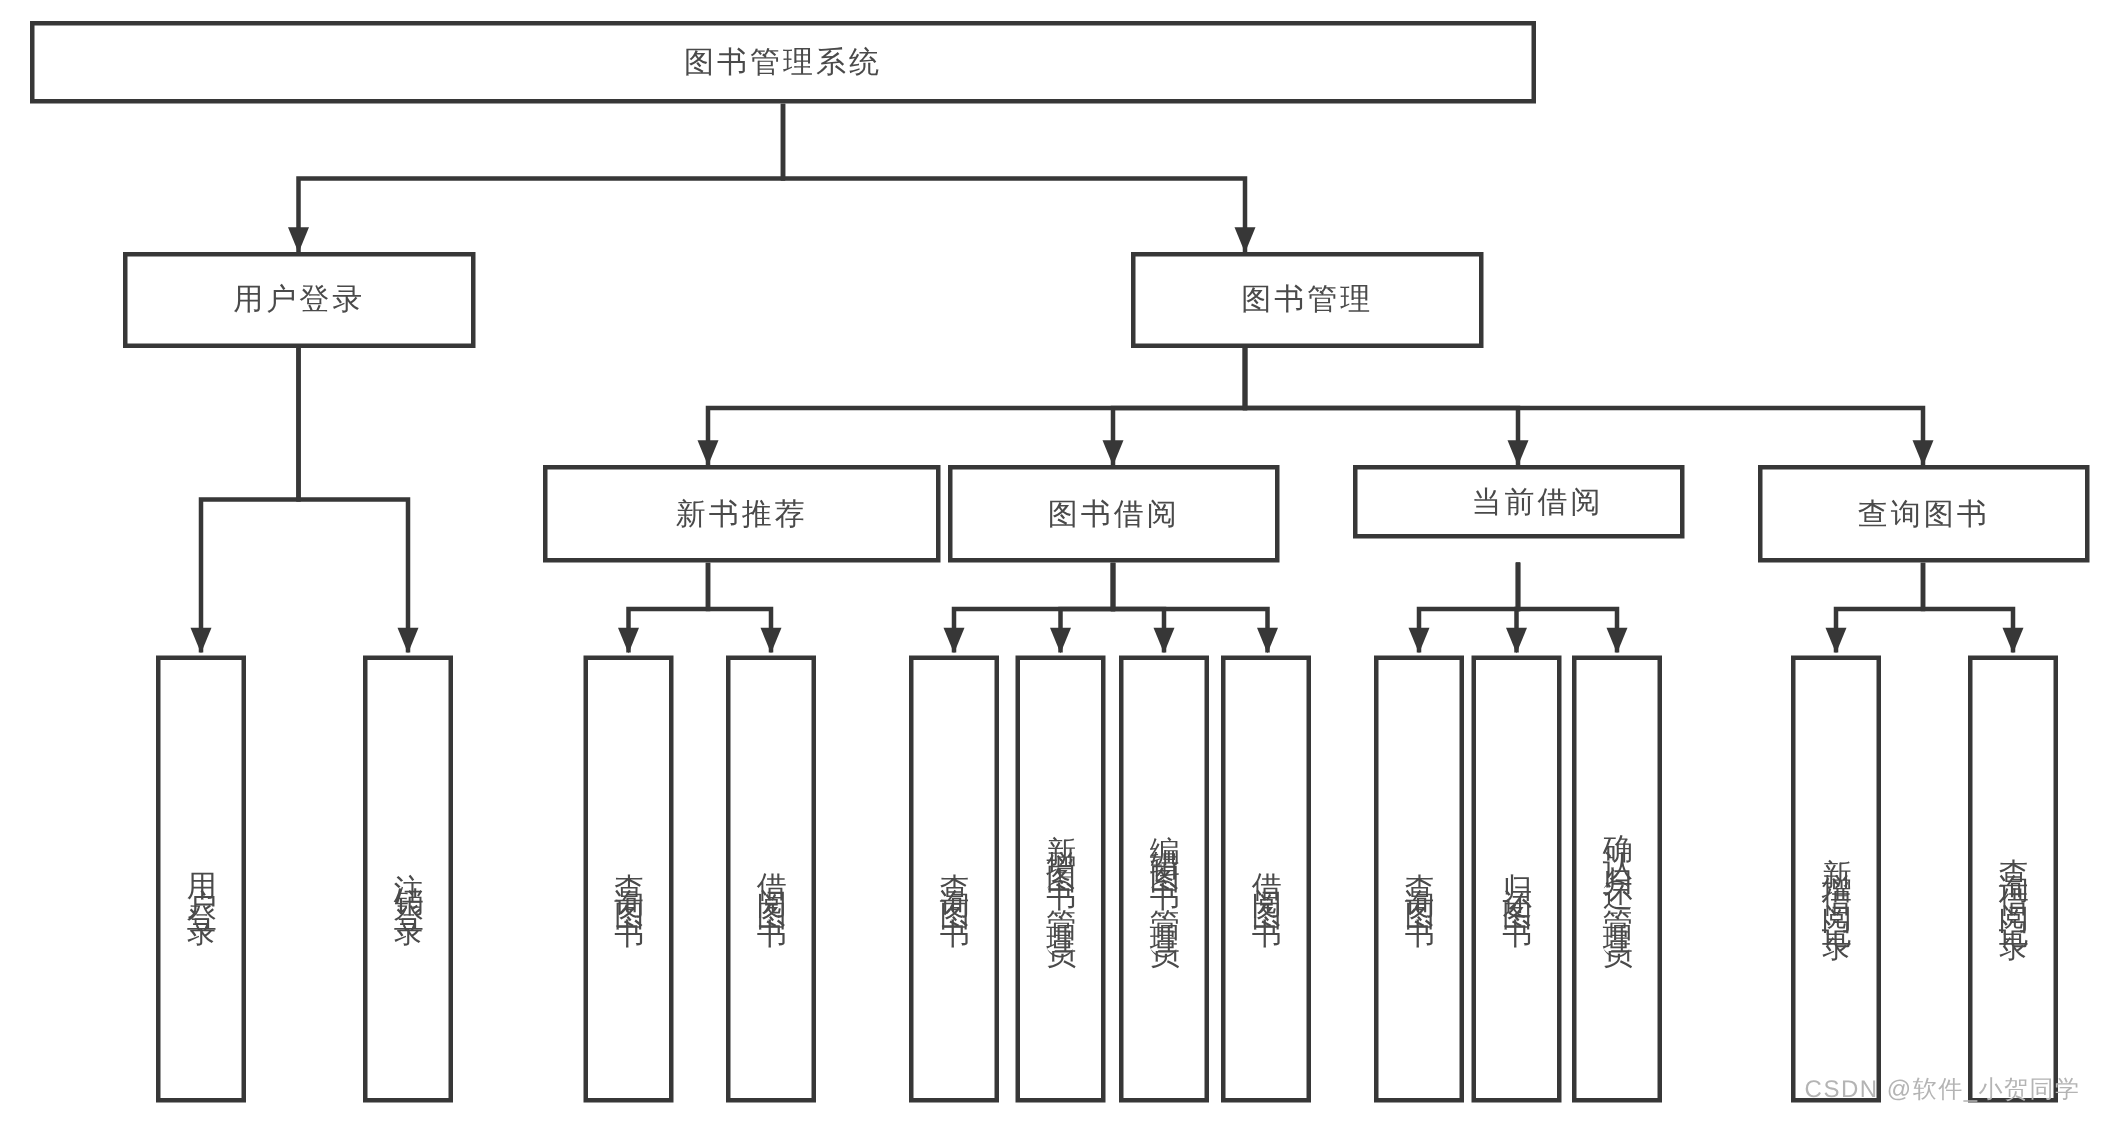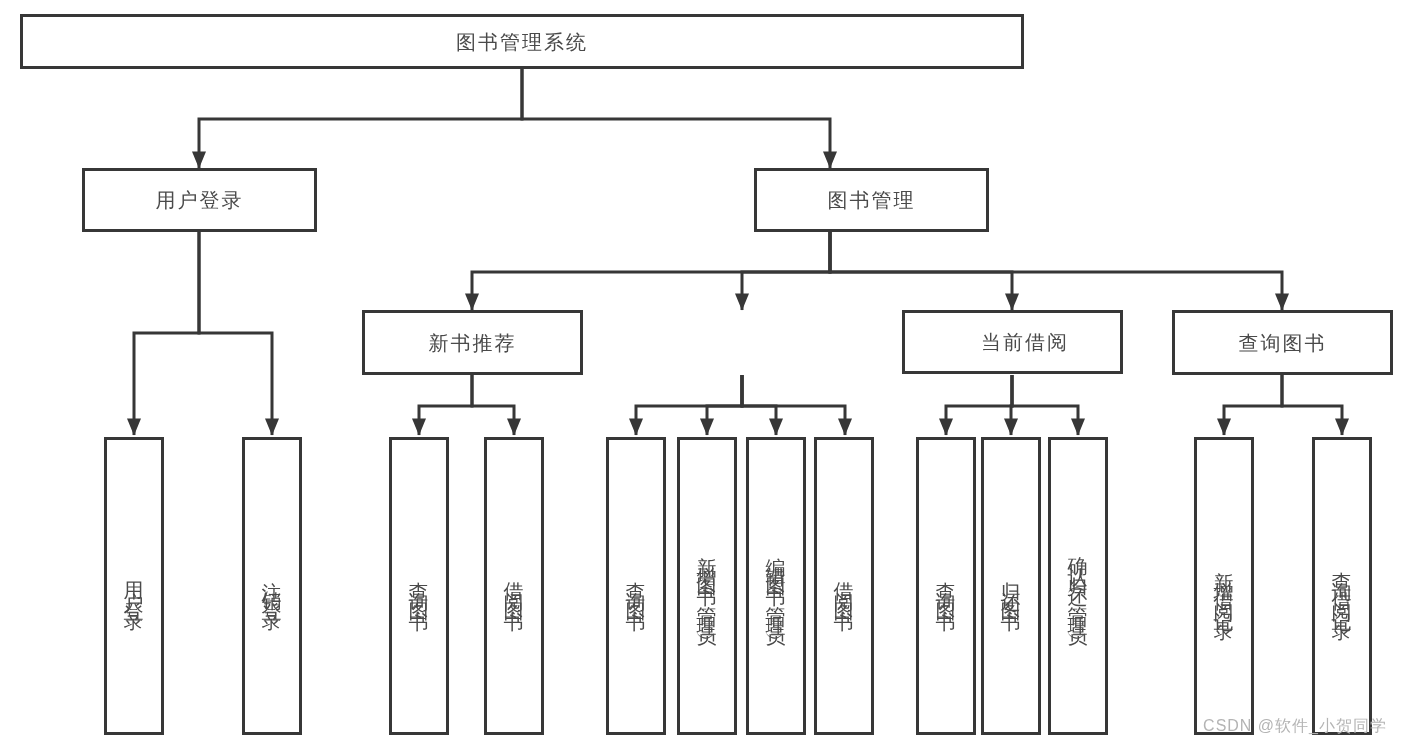--- a/index.html
+++ b/index.html
@@ -80,24 +80,27 @@
     <span>图书管理系统</span>
   </div>
 
   <div class="box" style="left:82px;top:168px;width:235px;height:64px;">
     <span>用户登录</span>
   </div>
   <div class="box" style="left:712px;top:168px;width:235px;height:64px;margin-left:42px;">
     <span>图书管理</span>
   </div>
 
-  <div class="box" style="left:362px;top:310px;width:221px;height:65px;">
+  <div class="box" style="left:362px;top:310px;width:265px;height:65px;">
     <span>新书推荐</span>
   </div>
-  <div class="box" style="left:902px;top:310px;width:221px;height:64px;padding-left:25px;">
+  <div class="box" style="left:632px;top:310px;width:221px;height:65px;">
+    <span>图书借阅</span>
+  </div>
+  <div class="box" style="left:902px;top:310px;width:221px;height:49px;padding-left:25px;">
     <span>当前借阅</span>
   </div>
   <div class="box" style="left:1172px;top:310px;width:221px;height:65px;">
     <span>查询图书</span>
   </div>
 
   <div class="box leaf" style="left:104px;top:437px;width:60px;height:298px;">
     <span>用户登录</span>
   </div>
   <div class="box leaf" style="left:242px;top:437px;width:60px;height:298px;">

